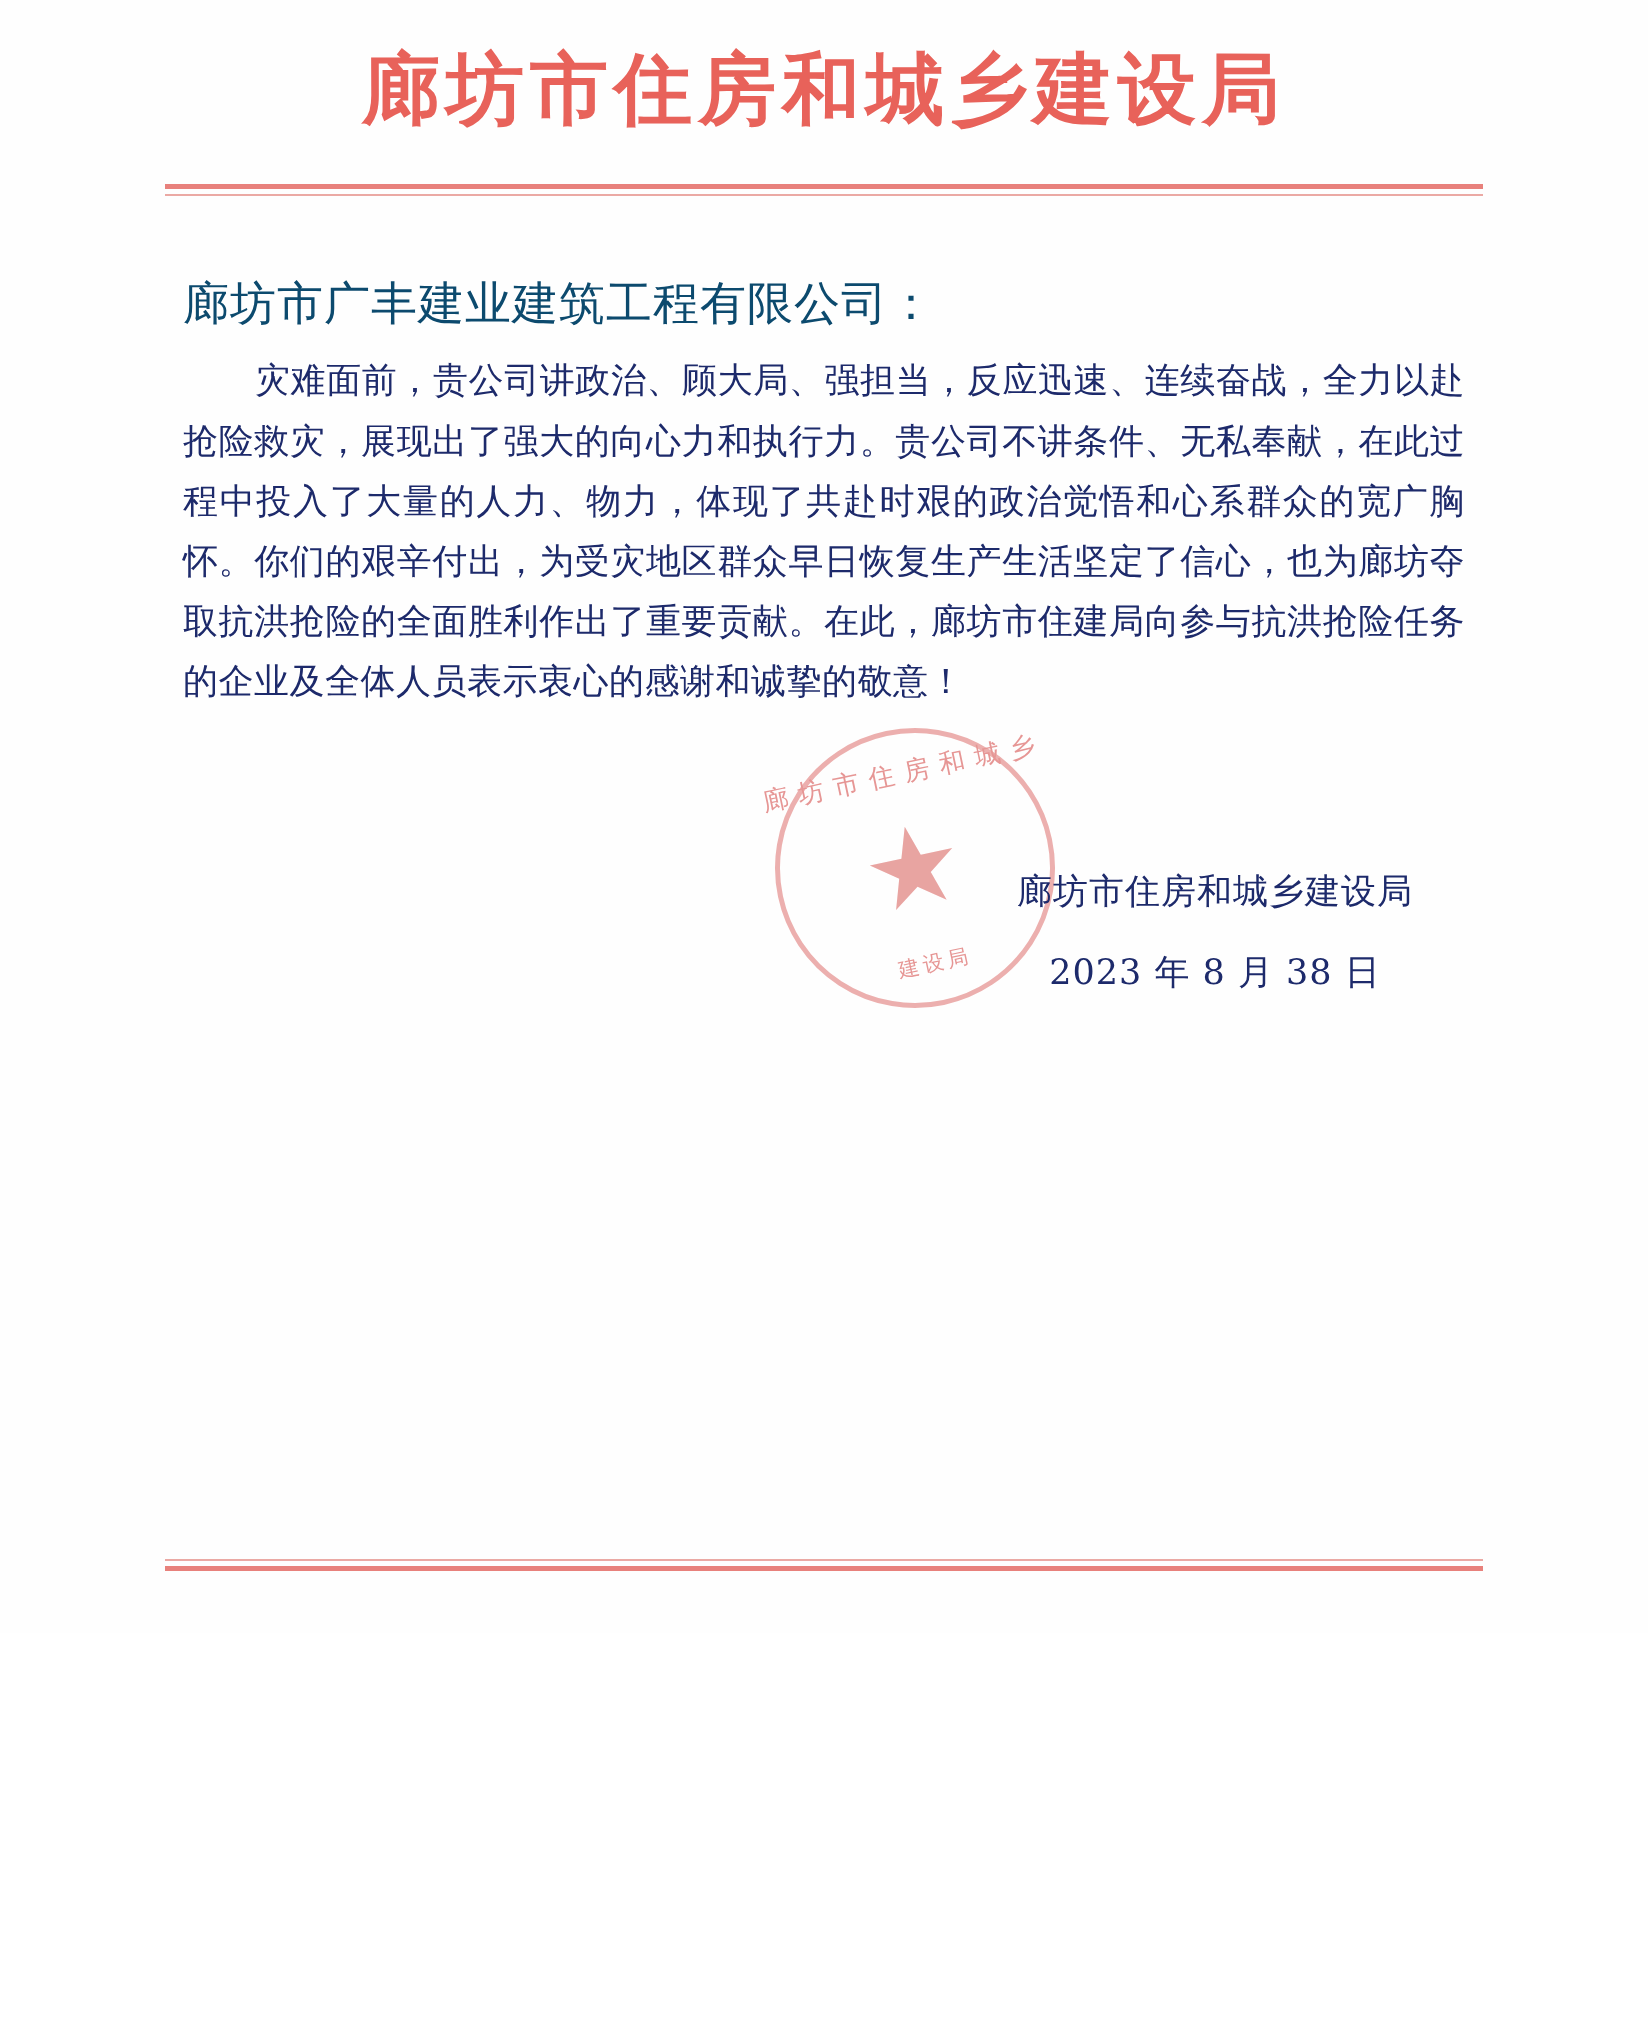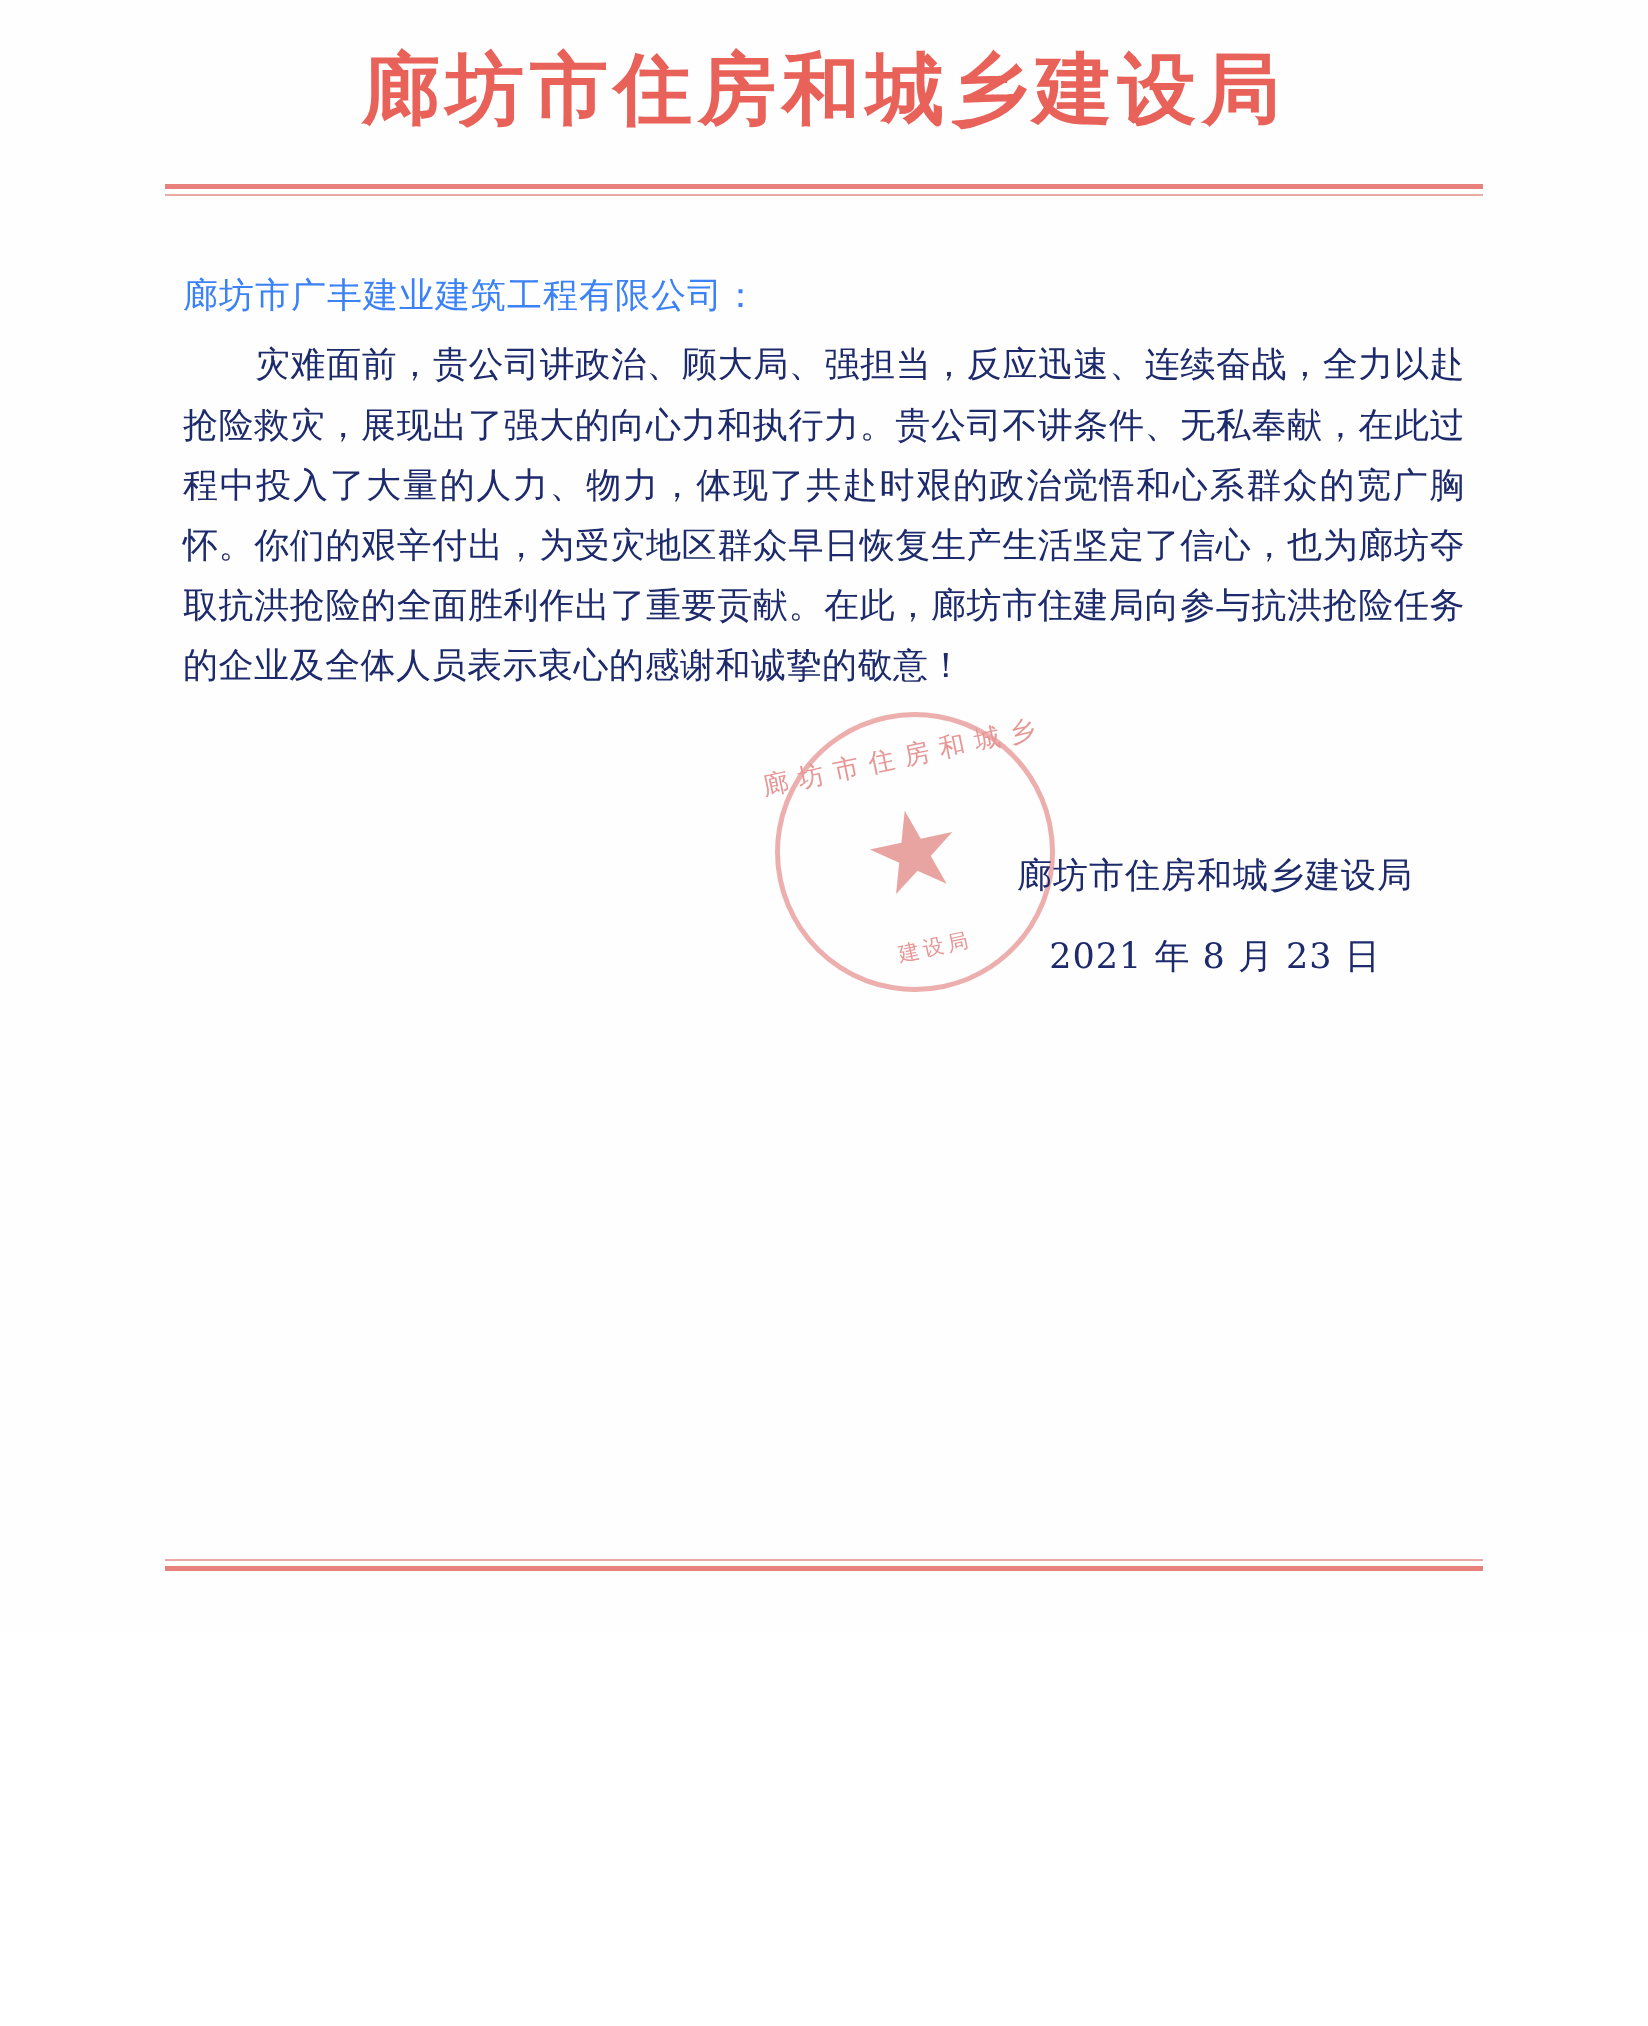--- a/index.html
+++ b/index.html
@@ -66,24 +66,24 @@
     margin-top: 62px;
     font-family: "DejaVu Serif", "Liberation Serif", serif;
   }
 
   
   .body-block {
     margin-top: 74px;
     padding: 0 28px 0 28px;
   }
   .salutation {
-    font-size: 35px;
+    font-size: 46px;
     line-height: 1.45;
     letter-spacing: 1px;
-    color: #3b82f6;
+    color: #0c4a6e;
     margin-bottom: 14px;
   }
   .para {
     font-size: 35px;
     line-height: 1.72;
     letter-spacing: 0.5px;
     text-align: justify;
     text-justify: inter-ideograph;
     color: #1d2a6b;
     text-indent: 72px;
@@ -201,21 +201,21 @@
     <div class="stamp">
       <div class="stamp-inner-text">
         <div class="stamp-arc">廊坊市住房和城乡</div>
         <div class="stamp-star">★</div>
         <div class="stamp-bottom">建设局</div>
       </div>
     </div>
 
     <div class="sig-lines">
       <div class="sig-org">廊坊市住房和城乡建设局</div>
-      <div class="sig-date">2021 年 8 月 23 日</div>
+      <div class="sig-date">2023 年 8 月 38 日</div>
     </div>
   </div>
 
   <div class="footer-rules">
     <div class="rule-thin"></div>
     <div class="rule-gap"></div>
     <div class="rule-thick"></div>
   </div>
 
 </div>

